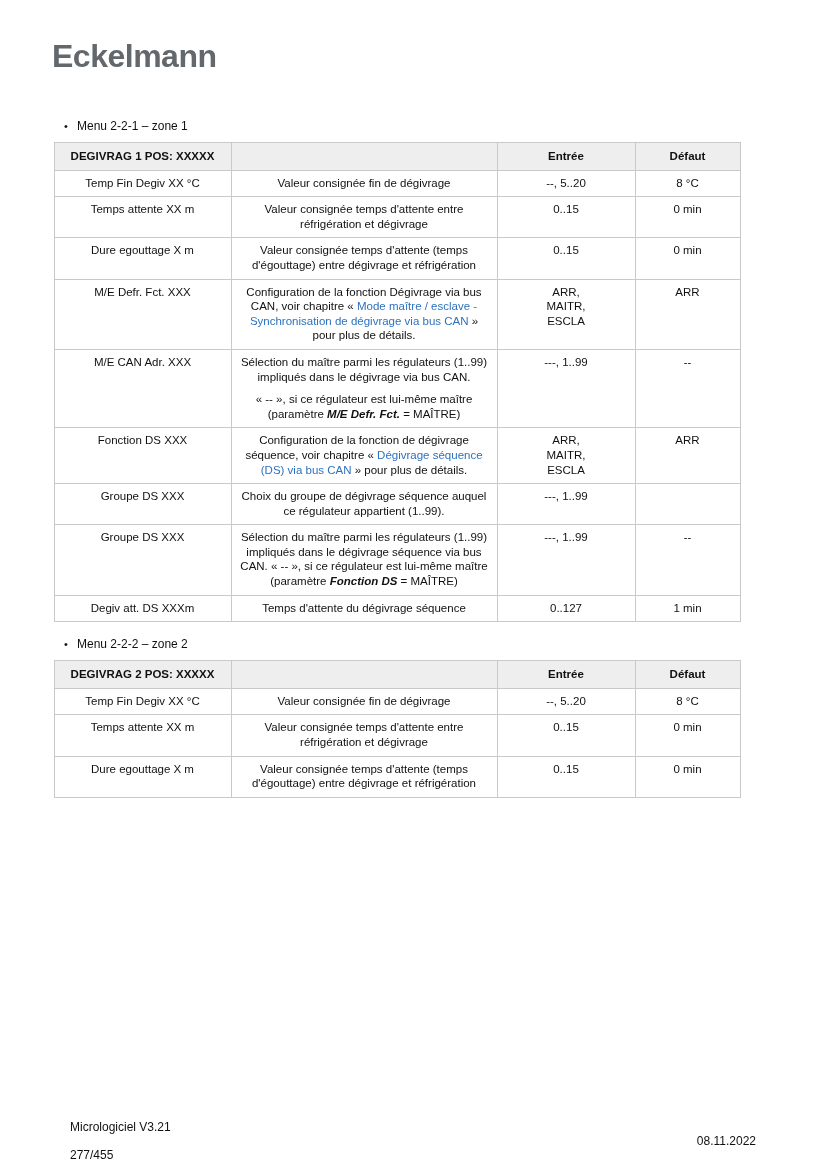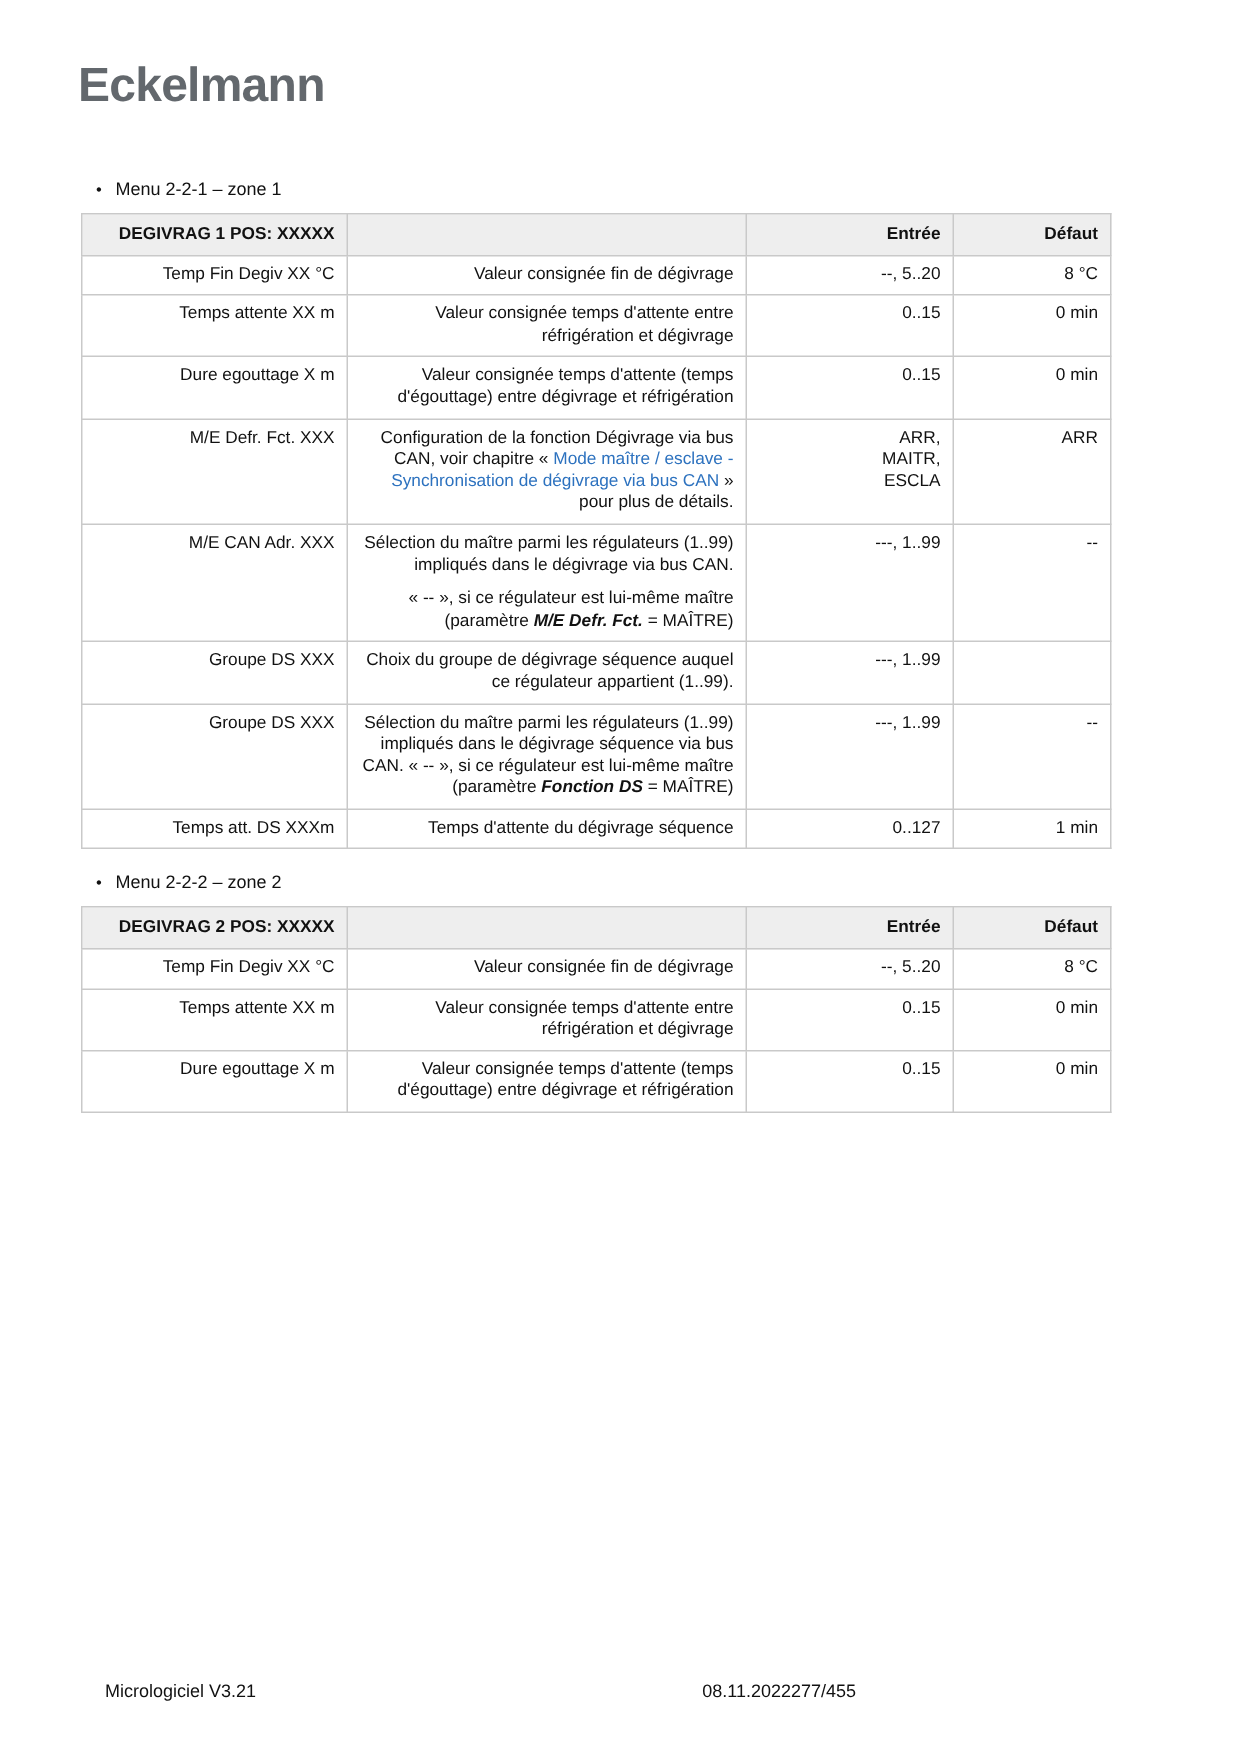--- a/index.html
+++ b/index.html
@@ -47,38 +47,39 @@
     line-height:14.6px;
   }
   table.param-table col.c1{width:177px;}
   table.param-table col.c2{width:266px;}
   table.param-table col.c3{width:138px;}
   table.param-table col.c4{width:105px;}
   table.param-table th, table.param-table td{
     border:1px solid var(--border);
     padding:5px 8px 6px 7px;
     vertical-align:top;
-    text-align:right;
+    text-align:center;
     word-wrap:break-word;
   }
   table.param-table th{
     background:var(--headbg);
     font-weight:bold;
     padding-top:6px;
     padding-bottom:6px;
   }
   table.param-table td p{margin:0 0 8px 0;}
   table.param-table td p:last-child{margin-bottom:0;}
   a.chapter-link{color:var(--link);text-decoration:none;}
   em{font-style:italic;font-weight:bold;}
   .footer{
     position:absolute;
     left:70px;right:71px;top:1120px;
     display:flex;
     font-size:12px;
+    flex-direction:column;
   }
   .footer .f-left{flex:1;text-align:left;}
   .footer .f-center{flex:1;text-align:right;}
   .footer .f-right{flex:1;text-align:left;}
 </style>
 </head>
 <body>
 
 <div class="page">
 
@@ -140,37 +141,45 @@
           <tr>
             <td>M/E CAN Adr. XXX</td>
             <td>
               <p><span>Sélection du maître parmi les régulateurs (1..99) impliqués dans le dégivrage via bus CAN.</span></p>
               <p><span>« -- », si ce régulateur est lui-même maître (paramètre </span><em>M/E Defr. Fct.</em><span> = MAÎTRE)</span></p>
             </td>
             <td>---, 1..99</td>
             <td>--</td>
           </tr>
           <tr>
+            <td>Fonction DS XXX</td>
+            <td>
+              <p><span>Configuration de la fonction de dégivrage séquence, voir chapitre « </span><a class="chapter-link" href="#">Dégivrage séquence (DS) via bus CAN</a><span> » pour plus de détails.</span></p>
+            </td>
+            <td>ARR,<br>MAITR,<br>ESCLA</td>
+            <td>ARR</td>
+          </tr>
+          <tr>
             <td>Groupe DS XXX</td>
             <td>
               <p><span>Choix du groupe de dégivrage séquence auquel ce régulateur appartient (1..99).</span></p>
             </td>
             <td>---, 1..99</td>
             <td></td>
           </tr>
           <tr>
             <td>Groupe DS XXX</td>
             <td>
               <p><span>Sélection du maître parmi les régulateurs (1..99) impliqués dans le dégivrage séquence via bus CAN. « -- », si ce régulateur est lui-même maître (paramètre </span><em>Fonction DS</em><span> = MAÎTRE)</span></p>
             </td>
             <td>---, 1..99</td>
             <td>--</td>
           </tr>
           <tr>
-            <td>Temps att. DS XXXm</td>
+            <td>Degiv att. DS XXXm</td>
             <td>
               <p><span>Temps d'attente du dégivrage séquence</span></p>
             </td>
             <td>0..127</td>
             <td>1 min</td>
           </tr>
         </tbody>
       </table>
   </div>
 

